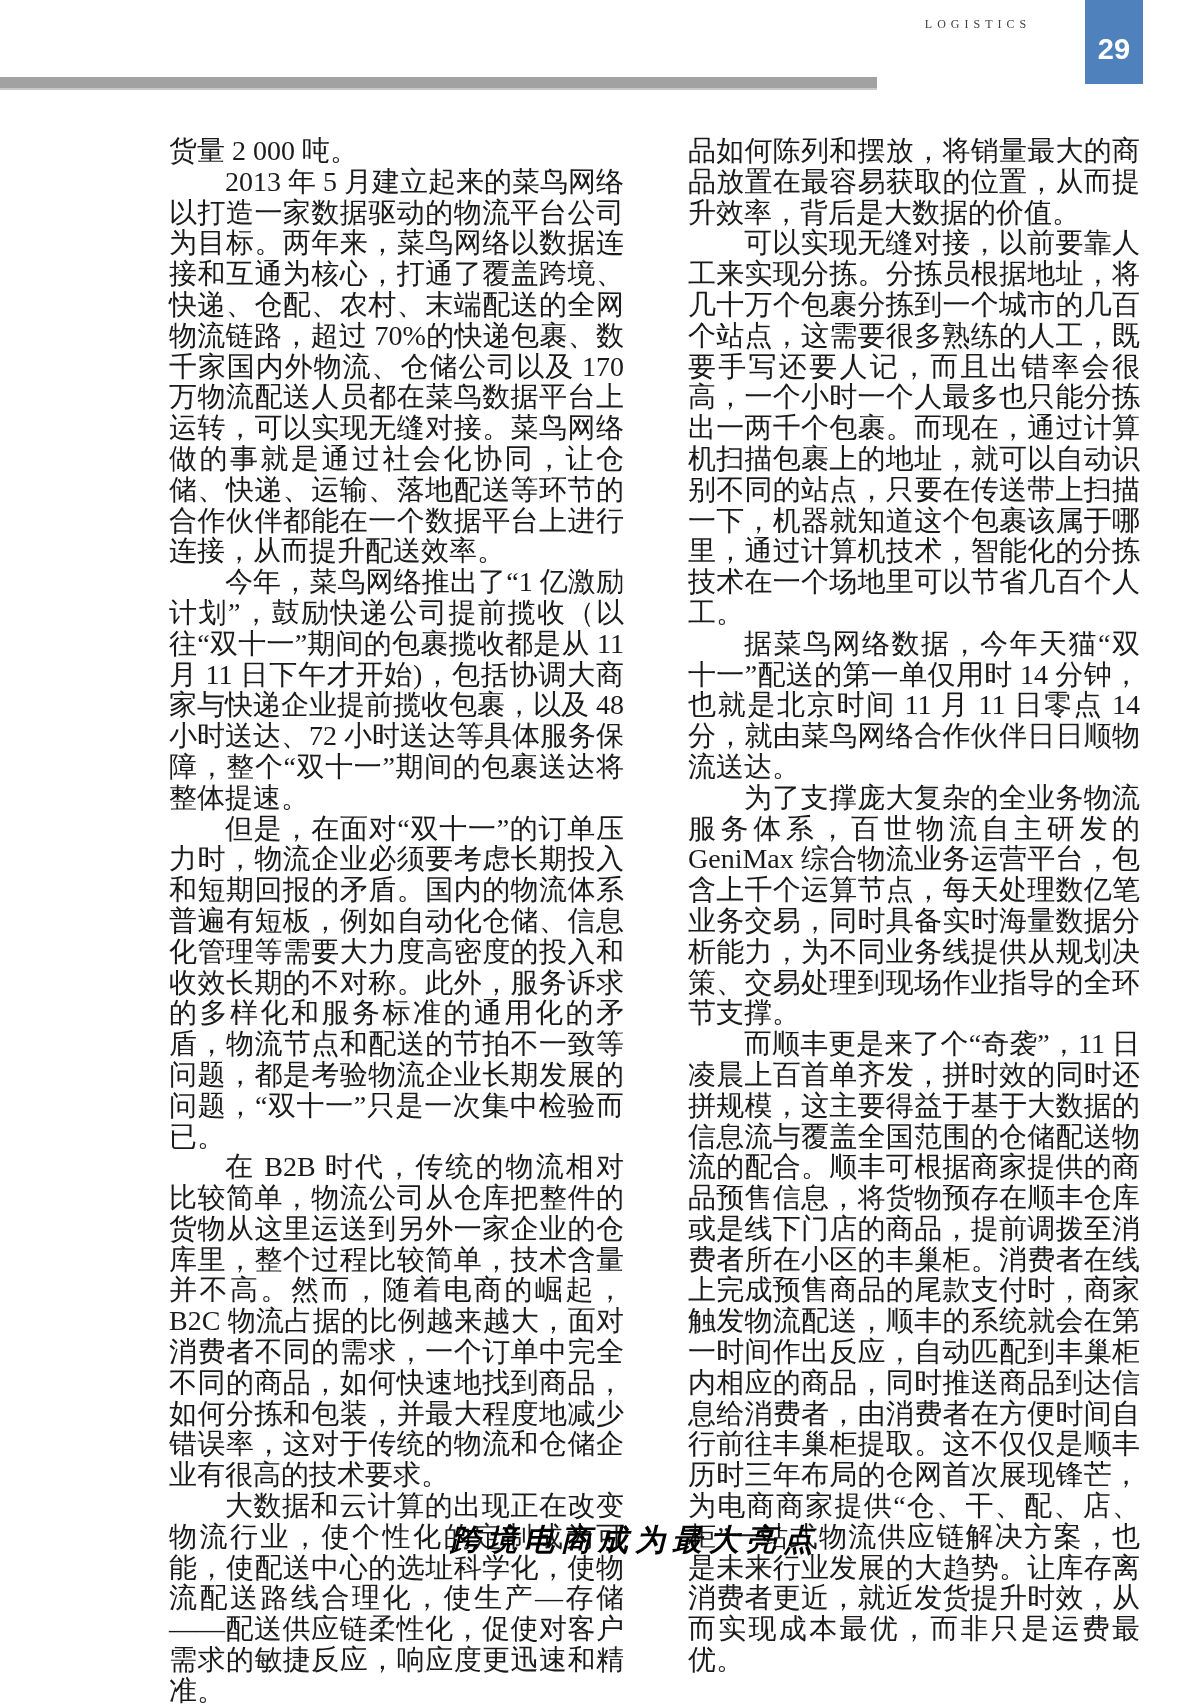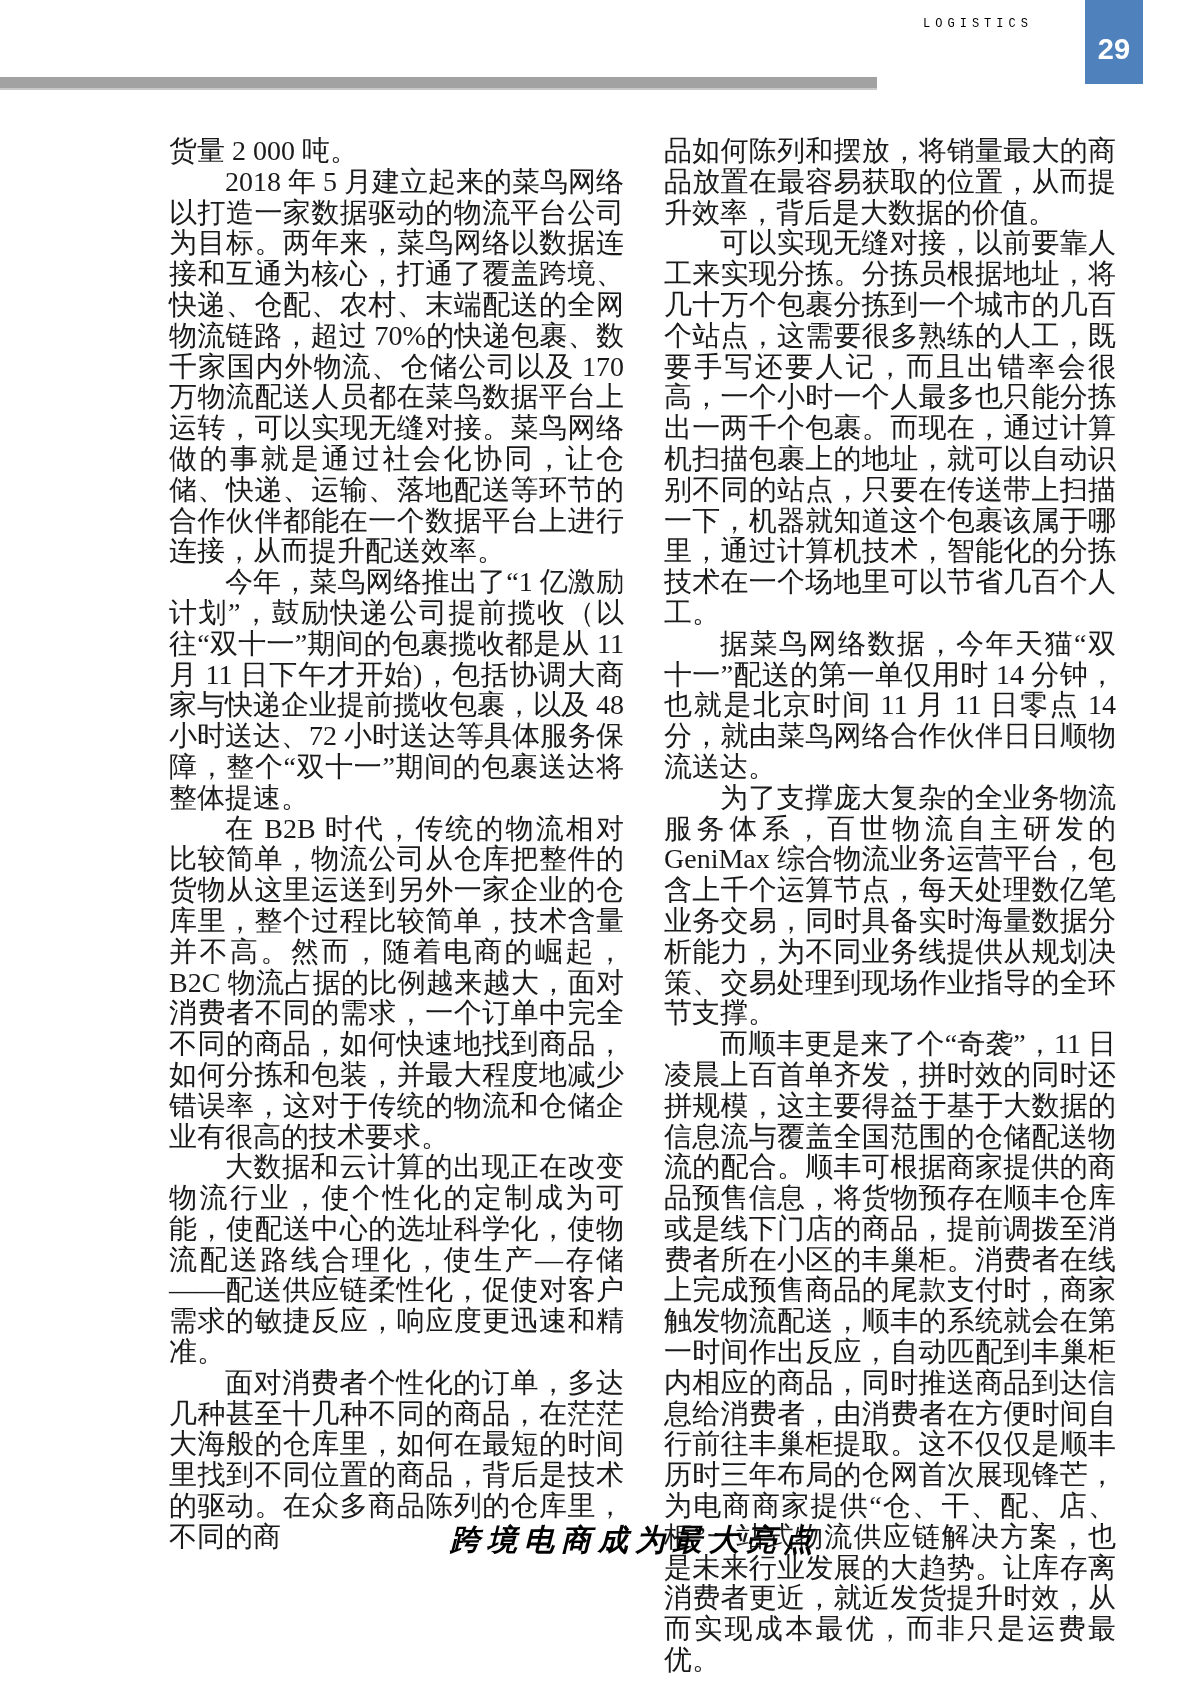--- a/index.html
+++ b/index.html
@@ -25,24 +25,24 @@
   .masthead-cn {
     font-family:"Liberation Sans","DejaVu Sans",sans-serif;
     font-weight:bold;
     font-size:37px;
     line-height:42px;
     color:#2e73b5;
     letter-spacing:1px;
     white-space:nowrap;
   }
   .masthead-en {
-    font-family:Liberation Mono, monospace;
+    font-family:Liberation Serif, serif;
     font-size:12px;
     letter-spacing:5px;
-    color:#000000;
+    color:#404040;
     margin-top:3px;
     white-space:nowrap;
   }
   .page-badge {
     position:absolute; left:1085px; top:0;
     width:58px; height:84px;
     background:#4f81bd;
     display:flex; align-items:center; justify-content:center;
     padding-top:14px; box-sizing:border-box;
   }
@@ -54,21 +54,21 @@
   }
   
   .column {
     position:absolute; top:136px;
     font-size:28px;
     line-height:30.8px;
     text-align:justify;
     margin-left:42px;
   }
   .col-left  { left:127px; width:455px; }
-  .col-right { left:622px; width:452px; }
+  .col-right { left:646px; width:452px; }
   p.para { margin:0; text-indent:2em; }
   p.para.continuation { text-indent:0; }
   p.para.heading {
     font-family:"Liberation Sans","DejaVu Sans",sans-serif;
     font-weight:bold;
     text-indent:0;
     padding-left:1.6em;
   }
   p.para.heading .bullet {
     font-size:0.8em;
@@ -94,22 +94,23 @@
 <div class="masthead">
   <div class="masthead-en">LOGISTICS</div>
 </div>
 
 <div class="page-badge">
   <span>29</span>
 </div>
 
 <div class="column col-left">
     <p class="para continuation">货量 2 000 吨。</p>
-    <p class="para body">2018 年 5 月建立起来的菜鸟网络以打造一家数据驱动的物流平台公司为目标。两年来，菜鸟网络以数据连接和互通为核心，打通了覆盖跨境、快递、仓配、农村、末端配送的全网物流链路，超过 70%的快递包裹、数千家国内外物流、仓储公司以及 170 万物流配送人员都在菜鸟数据平台上运转，可以实现无缝对接。菜鸟网络做的事就是通过社会化协同，让仓储、快递、运输、落地配送等环节的合作伙伴都能在一个数据平台上进行连接，从而提升配送效率。</p>
+    <p class="para body">2013 年 5 月建立起来的菜鸟网络以打造一家数据驱动的物流平台公司为目标。两年来，菜鸟网络以数据连接和互通为核心，打通了覆盖跨境、快递、仓配、农村、末端配送的全网物流链路，超过 70%的快递包裹、数千家国内外物流、仓储公司以及 170 万物流配送人员都在菜鸟数据平台上运转，可以实现无缝对接。菜鸟网络做的事就是通过社会化协同，让仓储、快递、运输、落地配送等环节的合作伙伴都能在一个数据平台上进行连接，从而提升配送效率。</p>
     <p class="para body">今年，菜鸟网络推出了“1 亿激励计划”，鼓励快递公司提前揽收（以往“双十一”期间的包裹揽收都是从 11 月 11 日下午才开始)，包括协调大商家与快递企业提前揽收包裹，以及 48 小时送达、72 小时送达等具体服务保障，整个“双十一”期间的包裹送达将整体提速。</p>
+    <p class="para body">但是，在面对“双十一”的订单压力时，物流企业必须要考虑长期投入和短期回报的矛盾。国内的物流体系普遍有短板，例如自动化仓储、信息化管理等需要大力度高密度的投入和收效长期的不对称。此外，服务诉求的多样化和服务标准的通用化的矛盾，物流节点和配送的节拍不一致等问题，都是考验物流企业长期发展的问题，“双十一”只是一次集中检验而已。</p>
     <p class="para body">在 B2B 时代，传统的物流相对比较简单，物流公司从仓库把整件的货物从这里运送到另外一家企业的仓库里，整个过程比较简单，技术含量并不高。然而，随着电商的崛起，B2C 物流占据的比例越来越大，面对消费者不同的需求，一个订单中完全不同的商品，如何快速地找到商品，如何分拣和包装，并最大程度地减少错误率，这对于传统的物流和仓储企业有很高的技术要求。</p>
     <p class="para body">大数据和云计算的出现正在改变物流行业，使个性化的定制成为可能，使配送中心的选址科学化，使物流配送路线合理化，使生产—存储——配送供应链柔性化，促使对客户需求的敏捷反应，响应度更迅速和精准。</p>
     <p class="para body">面对消费者个性化的订单，多达几种甚至十几种不同的商品，在茫茫大海般的仓库里，如何在最短的时间里找到不同位置的商品，背后是技术的驱动。在众多商品陈列的仓库里，不同的商</p>
   </div>
 
 <div class="column col-right">
     <p class="para continuation">品如何陈列和摆放，将销量最大的商品放置在最容易获取的位置，从而提升效率，背后是大数据的价值。</p>
     <p class="para body">可以实现无缝对接，以前要靠人工来实现分拣。分拣员根据地址，将几十万个包裹分拣到一个城市的几百个站点，这需要很多熟练的人工，既要手写还要人记，而且出错率会很高，一个小时一个人最多也只能分拣出一两千个包裹。而现在，通过计算机扫描包裹上的地址，就可以自动识别不同的站点，只要在传送带上扫描一下，机器就知道这个包裹该属于哪里，通过计算机技术，智能化的分拣技术在一个场地里可以节省几百个人工。</p>
     <p class="para body">据菜鸟网络数据，今年天猫“双十一”配送的第一单仅用时 14 分钟，也就是北京时间 11 月 11 日零点 14 分，就由菜鸟网络合作伙伴日日顺物流送达。</p>
     <p class="para body">为了支撑庞大复杂的全业务物流服务体系，百世物流自主研发的 GeniMax 综合物流业务运营平台，包含上千个运算节点，每天处理数亿笔业务交易，同时具备实时海量数据分析能力，为不同业务线提供从规划决策、交易处理到现场作业指导的全环节支撑。</p>

